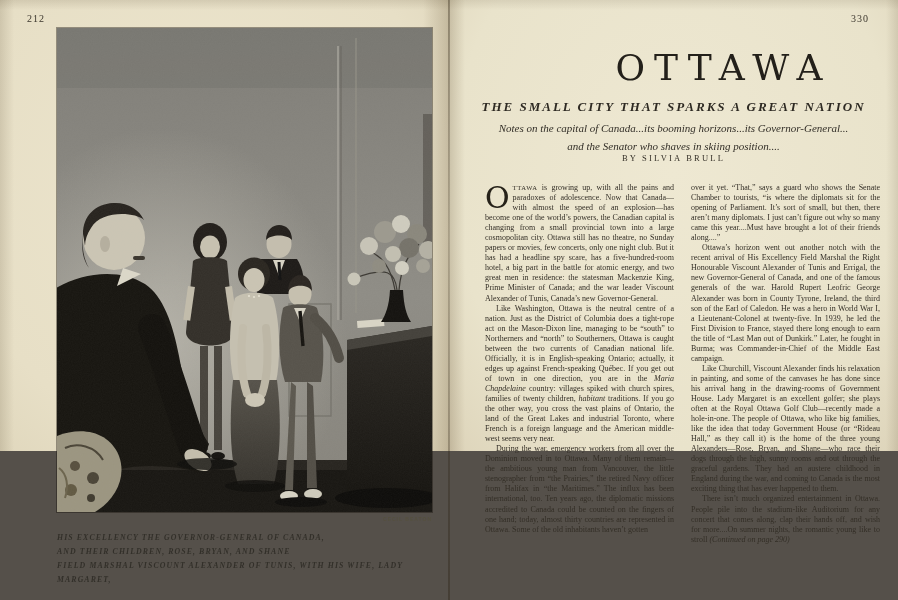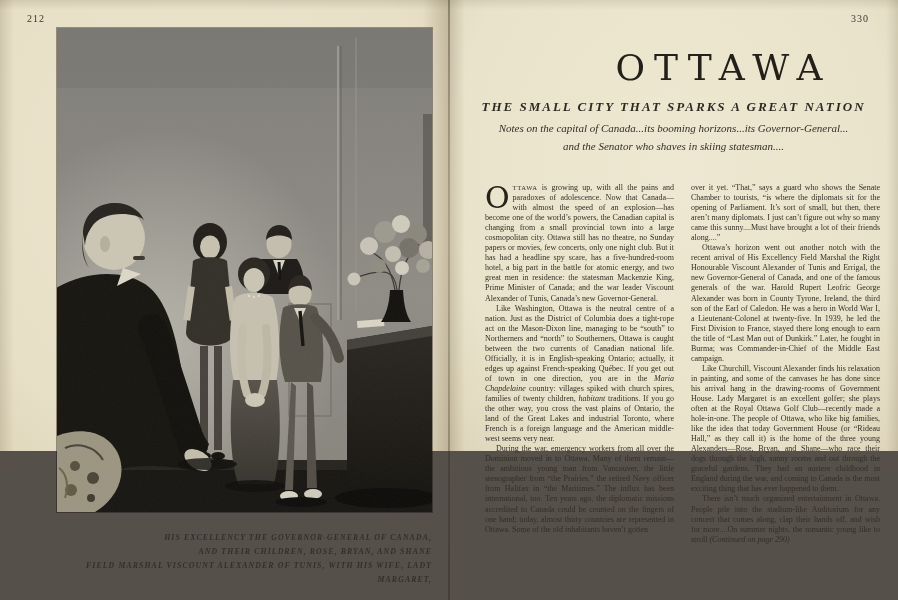--- a/index.html
+++ b/index.html
@@ -43,21 +43,21 @@
     background:#111;box-shadow:0 0 0 1px rgba(20,15,10,.4);
   }
   .photo-frame svg{display:block;width:375px;height:484px;}
   .photo-credit{
     position:absolute;top:516px;right:17px;
     font-family:"Liberation Sans",sans-serif;
     font-size:5px;letter-spacing:1px;color:#55503f;font-weight:bold;
   }
   .caption{
     position:absolute;left:57px;top:531px;width:375px;
-    text-align:right;
+    text-align:left;
     font-style:italic;font-weight:bold;
     font-size:7.8px;letter-spacing:1.1px;line-height:14px;color:#33302a;
   }
 
   
   .headline{
     position:absolute;left:0;top:47px;width:449px;text-align:center;
     font-family:"DejaVu Serif",serif;
     font-size:36px;font-weight:500;letter-spacing:9px;padding-left:12px;box-sizing:border-box;
     color:#23201a;
@@ -251,30 +251,31 @@
     </div>
   </div>
 
   <div class="page page-right">
     <div class="folio folio-right">330</div>
 
     <div class="headline">OTTAWA</div>
     <div class="subhead">THE SMALL CITY THAT SPARKS A GREAT NATION</div>
     <div class="deck">
       <div>Notes on the capital of Canada...its booming horizons...its Governor-General...</div>
-      <div>and the Senator who shaves in skiing statesman....</div>
+      <div>and the Senator who shaves in skiing position....</div>
     </div>
+    <div class="byline">BY SILVIA BRULL</div>
 
     <div class="col col-1">
         <p class="first"><span class="dropcap">O</span><span class="lead-caps">TTAWA</span><span> is growing up, with all the pains and paradoxes of adolescence. Now that Canada—with almost the speed of an explosion—has become one of the world’s powers, the Canadian capital is changing from a small provincial town into a large cosmopolitan city. Ottawa still has no theatre, no Sunday papers or movies, few concerts, only one night club. But it has had a headline spy scare, has a five-hundred-room hotel, a big part in the battle for atomic energy, and two great men in residence: the statesman Mackenzie King, Prime Minister of Canada; and the war leader Viscount Alexander of Tunis, Canada’s new Governor-General.</span></p>
         <p><span>Like Washington, Ottawa is the neutral centre of a nation. Just as the District of Columbia does a tight-rope act on the Mason-Dixon line, managing to be “south” to Northerners and “north” to Southerners, Ottawa is caught between the two currents of Canadian national life. Officially, it is in English-speaking Ontario; actually, it edges up against French-speaking Québec. If you get out of town in one direction, you are in the </span><span class="it">Maria Chapdelaine</span><span> country: villages spiked with church spires, families of twenty children, </span><span class="it">habitant</span><span> traditions. If you go the other way, you cross the vast plains of Ontario, the land of the Great Lakes and industrial Toronto, where French is a foreign language and the American middle-west seems very near.</span></p>
         <p><span>During the war, emergency workers from all over the Dominion moved in to Ottawa. Many of them remain—the ambitious young man from Vancouver, the little stenographer from “the Prairies,” the retired Navy officer from Halifax in “the Maritimes.” The influx has been international, too. Ten years ago, the diplomatic missions accredited to Canada could be counted on the fingers of one hand; today, almost thirty countries are represented in Ottawa. Some of the old inhabitants haven’t gotten</span></p>
       </div>
     <div class="col col-2">
-        <p class="first"><span>over it yet. “That,” says a guard who shows the Senate Chamber to tourists, “is where the diplomats sit for the opening of Parliament. It’s sort of small, but then, there aren’t many diplomats. I just can’t figure out why so many came this sunny....Must have brought a lot of their friends along....”</span></p>
+        <p class="first"><span>over it yet. “That,” says a guard who shows the Senate Chamber to tourists, “is where the diplomats sit for the opening of Parliament. It’s sort of small, but then, there aren’t many diplomats. I just can’t figure out why so many came this year....Must have brought a lot of their friends along....”</span></p>
         <p><span>Ottawa’s horizon went out another notch with the recent arrival of His Excellency Field Marshal the Right Honourable Viscount Alexander of Tunis and Errigal, the new Governor-General of Canada, and one of the famous generals of the war. Harold Rupert Leofric George Alexander was born in County Tyrone, Ireland, the third son of the Earl of Caledon. He was a hero in World War I, a Lieutenant-Colonel at twenty-five. In 1939, he led the First Division to France, stayed there long enough to earn the title of “Last Man out of Dunkirk.” Later, he fought in Burma; was Commander-in-Chief of the Middle East campaign.</span></p>
         <p><span>Like Churchill, Viscount Alexander finds his relaxation in painting, and some of the canvases he has done since his arrival hang in the drawing-rooms of Government House. Lady Margaret is an excellent golfer; she plays often at the Royal Ottawa Golf Club—recently made a hole-in-one. The people of Ottawa, who like big families, like the idea that today Government House (or “Rideau Hall,” as they call it) is the home of the three young Alexanders—Rose, Bryan, and Shane—who race their dogs through the high, sunny rooms and out through the graceful gardens. They had an austere childhood in England during the war, and coming to Canada is the most exciting thing that has ever happened to them.</span></p>
         <p><span>There isn’t much organized entertainment in Ottawa. People pile into the stadium-like Auditorium for any concert that comes along, clap their hands off, and wish for more....On summer nights, the romantic young like to stroll </span><span class="it">(Continued on page 290)</span></p>
       </div>
   </div>
 
   <div class="gutter-line"></div>
 </div>
 
 </body></html>

